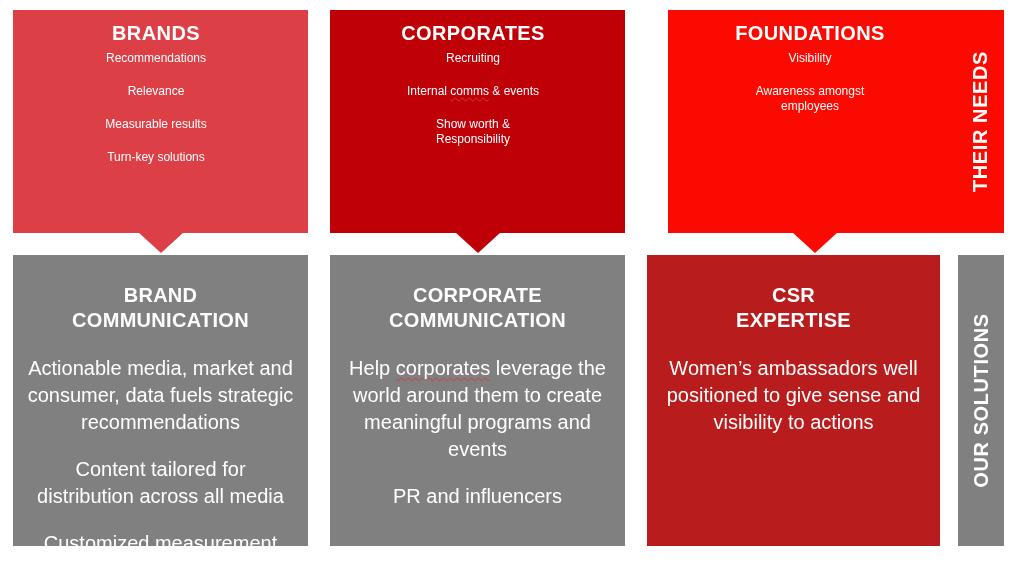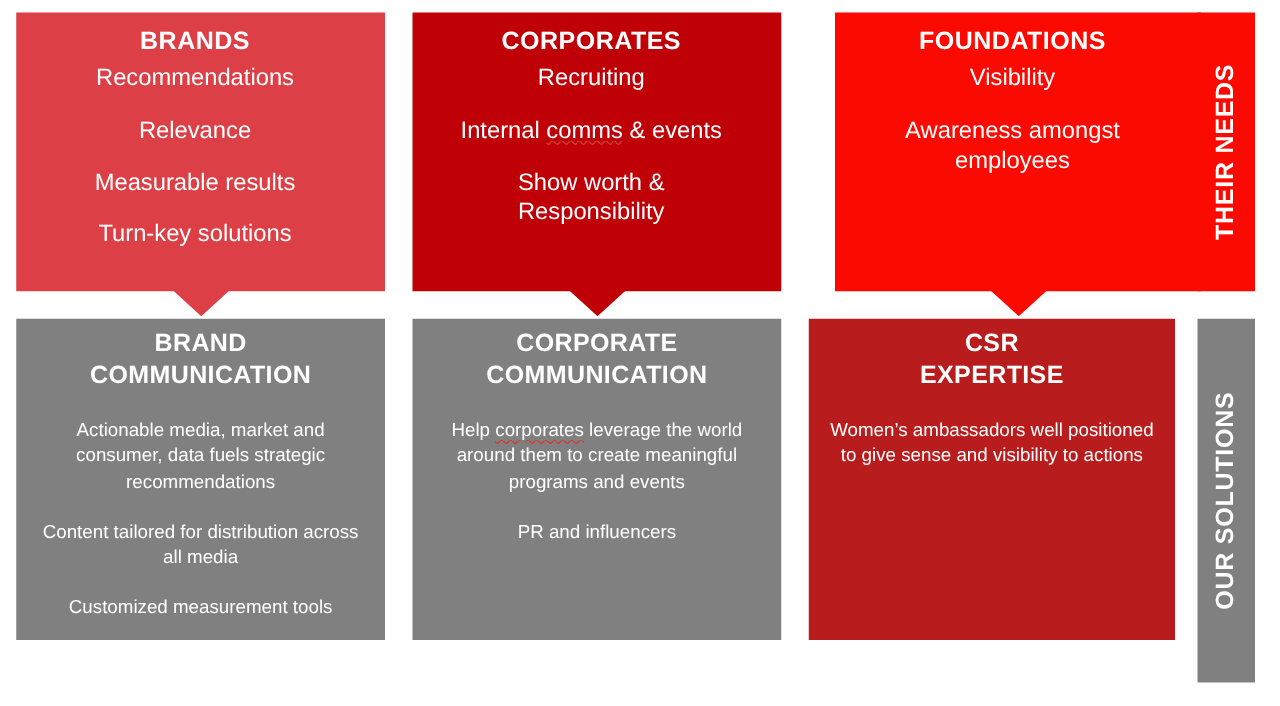--- a/index.html
+++ b/index.html
@@ -41,21 +41,21 @@
     letter-spacing: 0.4px;
     line-height: 1.15;
     margin: 0 0 6px 0;
   }
   .needs-list {
     list-style: none;
     margin: 0;
     padding: 0;
   }
   .needs-list li {
-    font-size: 19px;
+    font-size: 12px;
     line-height: 1.25;
     margin: 0 0 18px 0;
     padding: 0 6px;
   }
 
   
   .panel-arrow {
     position: absolute;
     bottom: -20px;
     left: 50%;
@@ -64,39 +64,39 @@
     height: 0;
     border-left: 23px solid transparent;
     border-right: 23px solid transparent;
     border-top-style: solid;
     border-top-width: 21px;
   }
 
   
   .solutions-panel {
     top: 255px;
-    height: 257px;
+    height: 291px;
     background: #808080;
-    padding: 8px 8px;
+    padding: 28px 8px;
   }
   .solutions-panel .panel-title {
     font-size: 20px;
     font-weight: bold;
     letter-spacing: 0.3px;
     line-height: 1.25;
     margin: 0 0 22px 0;
     white-space: pre-line;
   }
   .solutions-list {
     list-style: none;
     margin: 0;
     padding: 0;
   }
   .solutions-list li {
-    font-size: 15px;
+    font-size: 20px;
     line-height: 1.35;
     margin: 0 0 20px 0;
     padding: 0 4px;
   }
 
   
   .col-1 { left: 13px;  width: 295px; }
   .col-2 { left: 330px; width: 295px; }
   .col-3 { left: 647px; width: 293px; }
 

